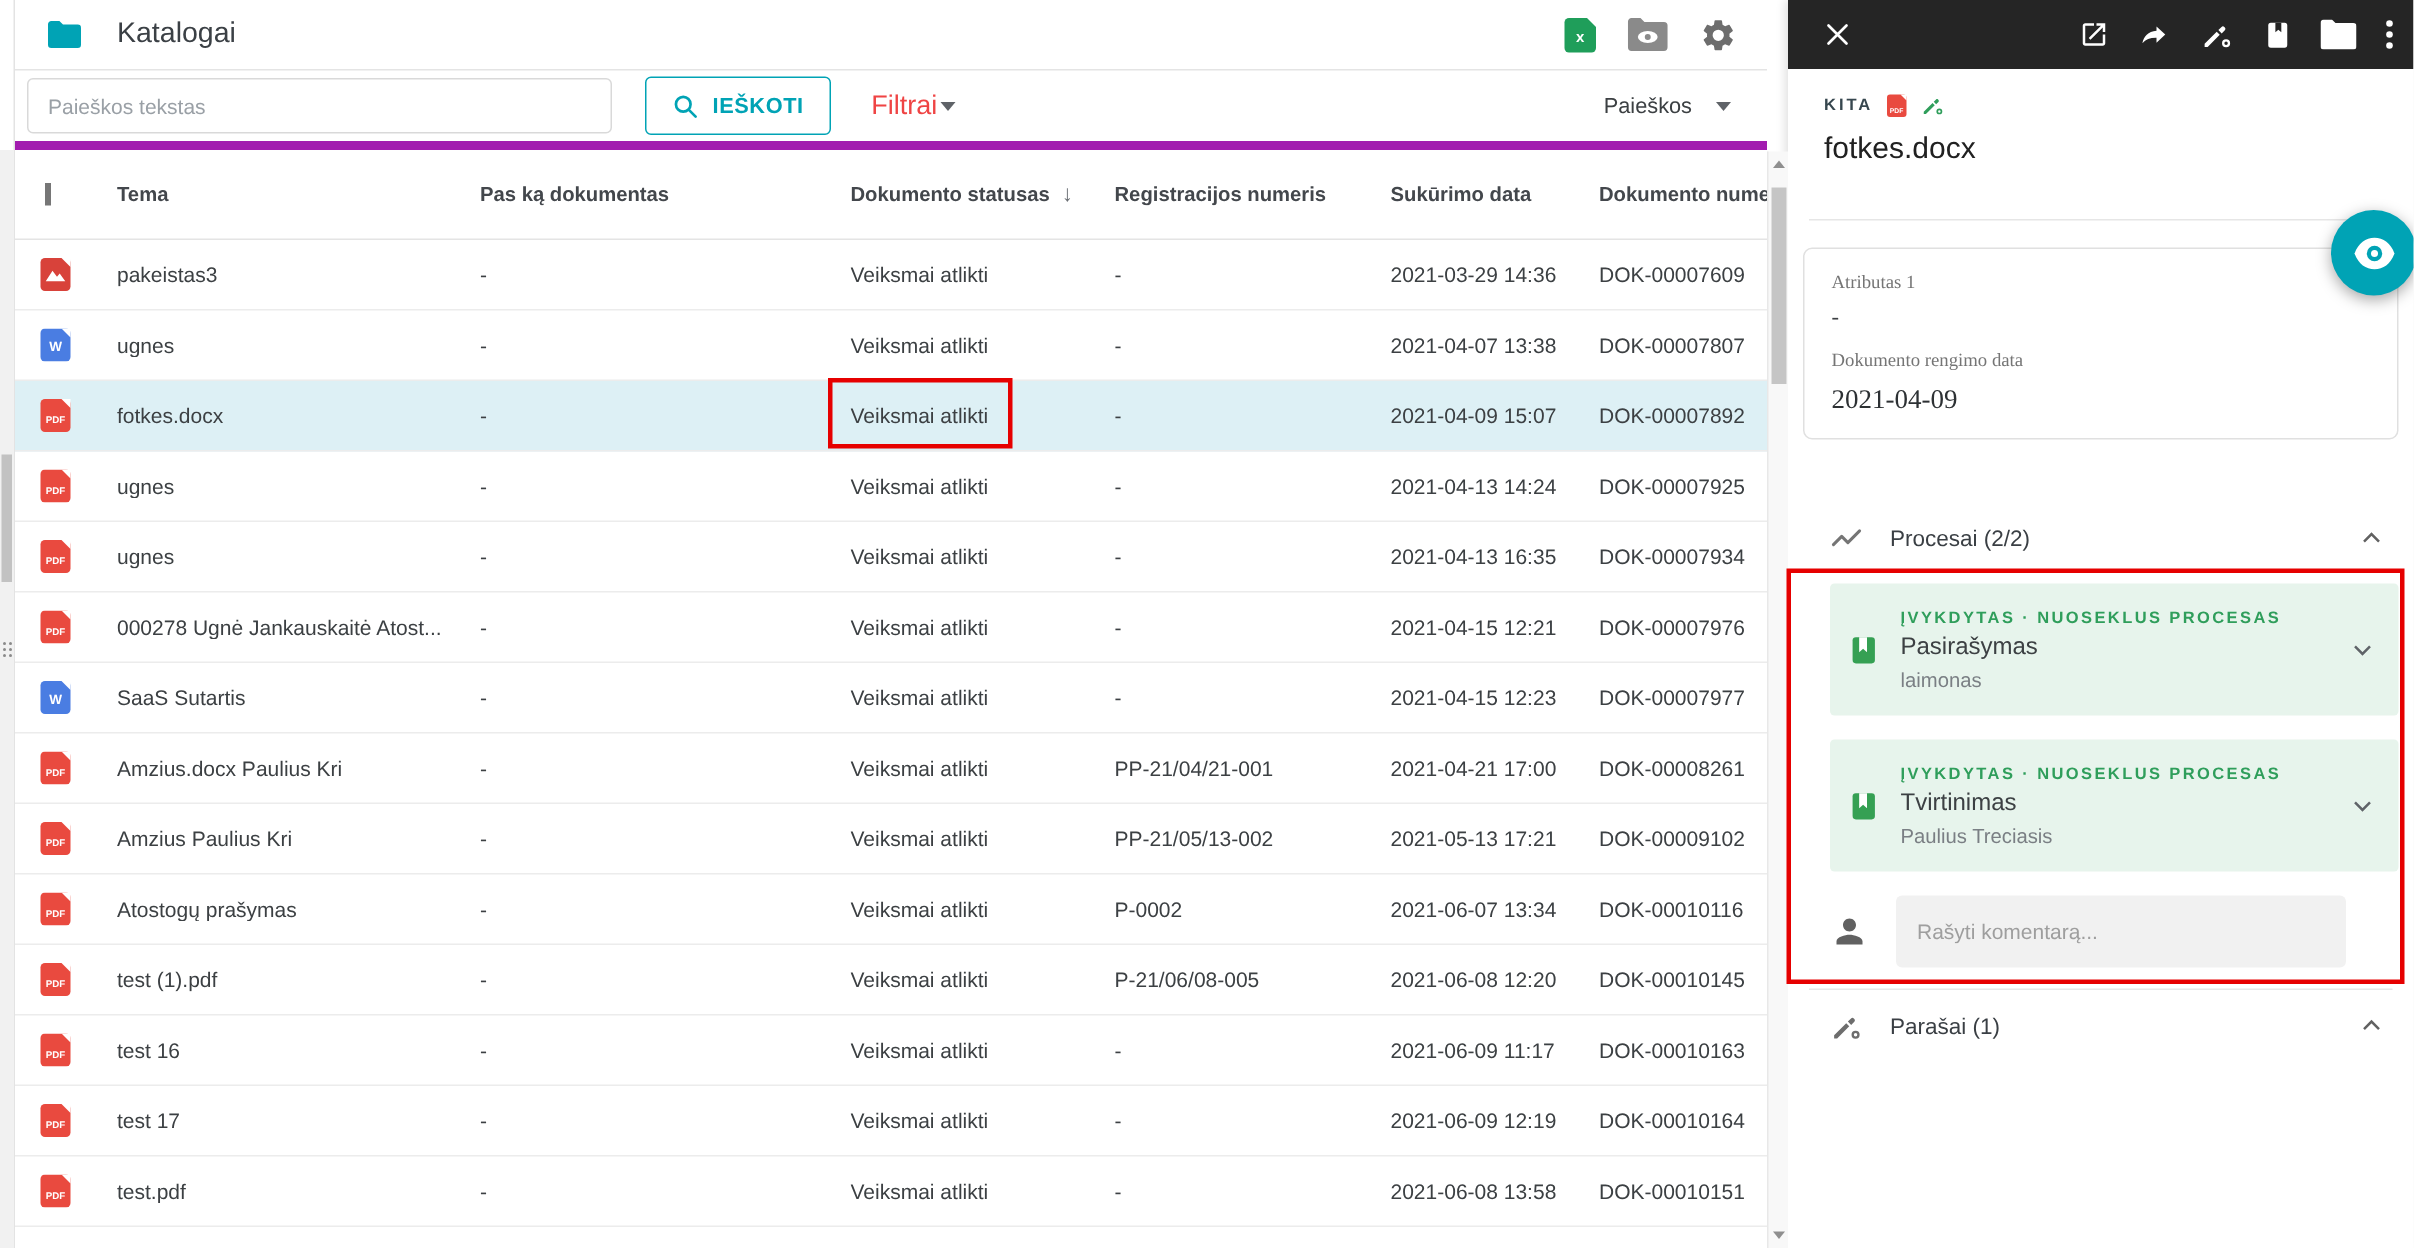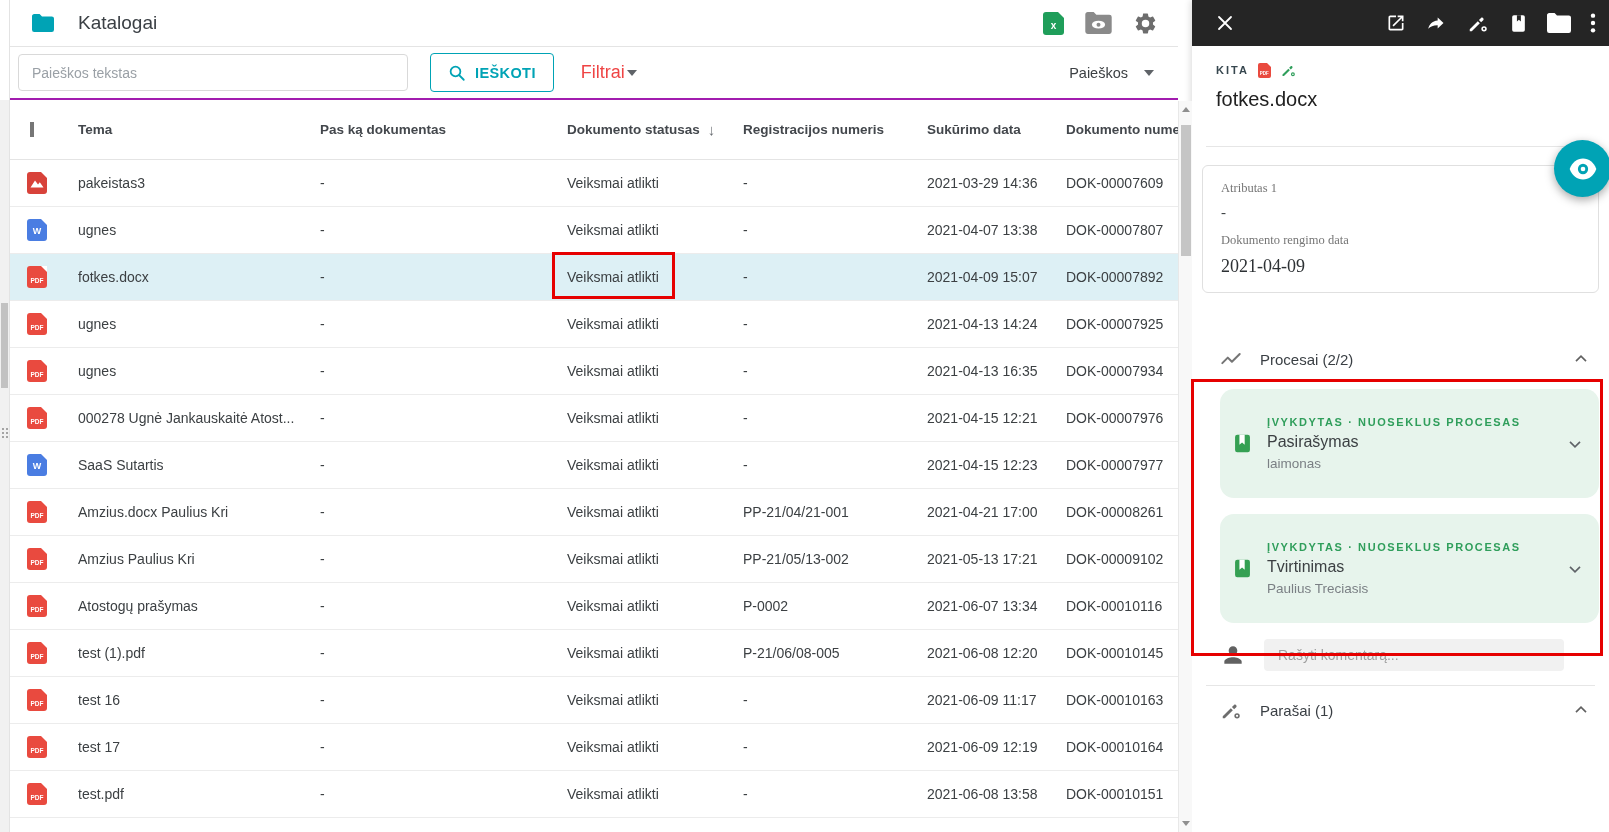--- a/index.html
+++ b/index.html
@@ -16,21 +16,21 @@
 
   
   .main { position:absolute; left:10px; top:0; width:1168px; height:832px; background:#fff; }
   .app-header { height:47px; display:flex; align-items:center; padding:0 20px 0 22px;
     border-bottom:1px solid #e4e4e4; }
   .app-title { font-size:19px; color:#3b4045; margin-left:22px; }
   .spacer { flex:1; }
   .hicons { display:flex; align-items:center; gap:21px; }
 
   .search-row { height:53px; display:flex; align-items:center; padding:0 24px 0 8px;
-    border-bottom:2px solid #a21caf; }
+    border-bottom:6px solid #a21caf; }
   .search-input { width:390px; height:37px; border:1px solid #d9d9d9; border-radius:4px;
     padding:0 13px; font-size:14px; color:#3c4043; font-family:inherit; outline:none; }
   .search-input::placeholder { color:#9aa0a6; }
   .btn-search { margin-left:22px; height:39px; padding:0 17px; background:#fff;
     border:1px solid var(--accent); border-radius:4px; color:var(--accent);
     font-size:14.5px; font-weight:700; letter-spacing:.4px; display:flex; align-items:center; gap:9px;
     font-family:inherit; cursor:pointer; }
   .filters { margin-left:27px; display:flex; align-items:center; gap:2px; font-size:18px; color:#ef4444; cursor:pointer; }
   .rdrop { display:flex; align-items:center; gap:16px; font-size:14.5px; color:#3c4043; cursor:pointer; }
   .caret { width:0; height:0; border-left:5px solid transparent; border-right:5px solid transparent;
@@ -92,31 +92,31 @@
   .sec-title { font-size:15px; color:#3a3f44; margin-left:18px; flex:1; }
 
   .info-card { margin:18px 0 0 -4px; width:397px; border:1px solid #e0e0e0; border-radius:6px;
     padding:15px 18px;font-family:Liberation Serif, serif; }
   .fld-label { font-size:12.5px; color:#757575; margin-top:12px; }
   .fld-label:first-child { margin-top:0; }
   .fld-value { font-size:15px; color:#3c4043; margin-top:8px; }
   .fld-value.big { font-size:18px; color:#2d3134; }
 
   .sec-procesai { margin-top:42px; }
-  .proc-card { margin:6px 0 16px 14px; width:379px; height:109px; background:#e7f4ec; border-radius:14px;
+  .proc-card { margin:6px 0 16px 14px; width:379px; height:88px; background:#e7f4ec; border-radius:3px;
     display:flex; align-items:center; padding:0 14px 0 12px; cursor:pointer; }
   .proc-card + .proc-card { margin-top:8px; }
   .proc-text { margin-left:14px; flex:1; min-width:0; }
   .proc-status { font-size:11px; font-weight:700; letter-spacing:1.6px; color:#2f9e5b; }
   .proc-name { font-size:16px; color:#3c4043; margin-top:5px; }
   .proc-person { font-size:13.5px; color:#7a7f84; margin-top:5px; }
 
   .sec-koment { margin-top:28px; }
   .comment-row { display:flex; align-items:center; margin:2px 0 0 14px; }
-  .comment-input { margin-left:18px; width:300px; height:32px; background:#f1f1f1; border:none;
+  .comment-input { margin-left:18px; width:300px; height:48px; background:#f1f1f1; border:none;
     border-radius:4px; padding:0 14px; font-size:14px; font-family:inherit; color:#3c4043; outline:none; }
   .comment-input::placeholder { color:#9e9e9e; }
 
   
   .fab { position:absolute; top:78px; right:-2px; width:57px; height:57px; border-radius:50%;
     background:var(--accent); display:flex; align-items:center; justify-content:center;
     box-shadow:0 3px 10px rgba(0,0,0,.35); cursor:pointer; z-index:9; }
 
   
   .annot { position:absolute; border:3px solid #e60000; z-index:40; pointer-events:none; }

